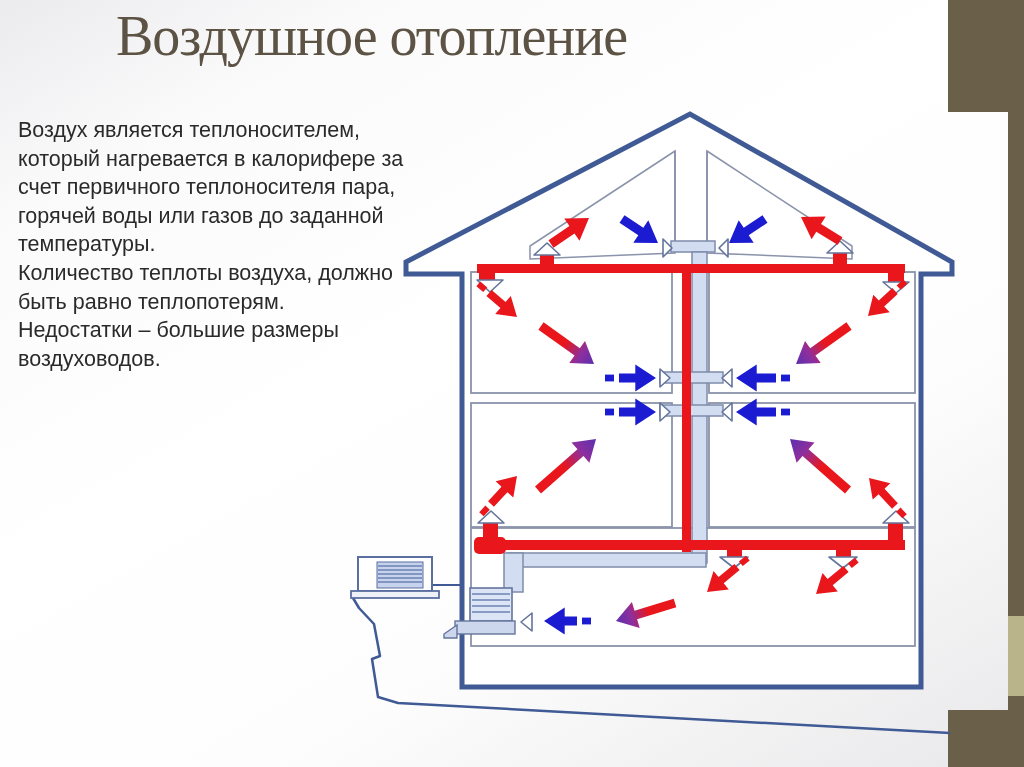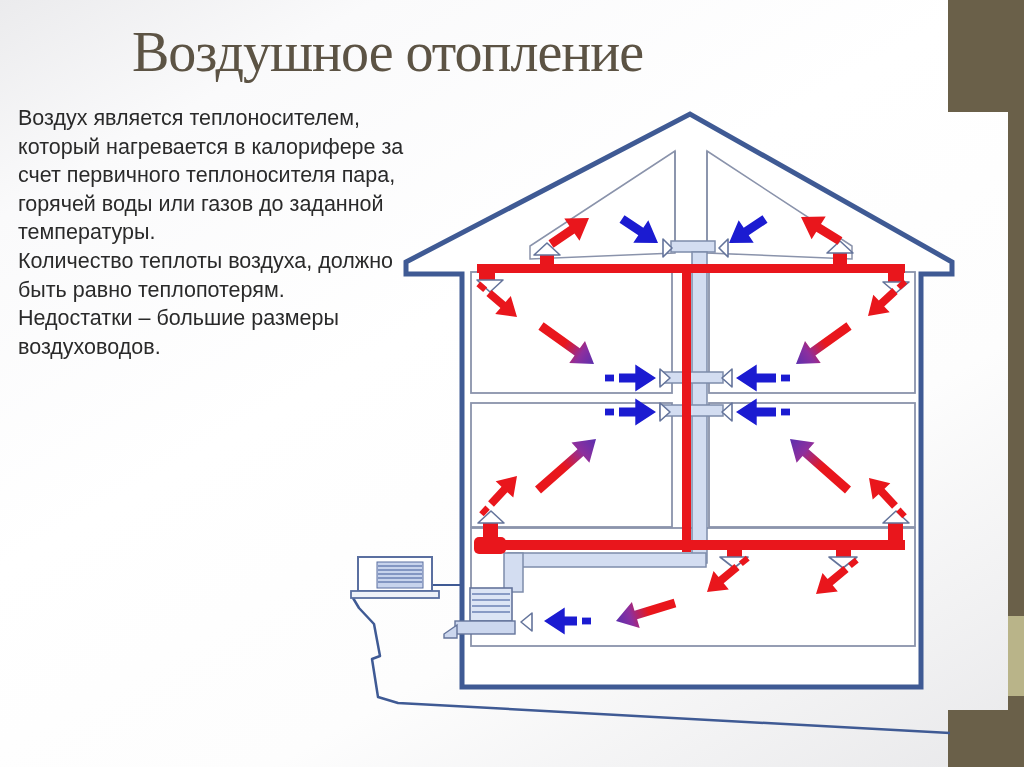--- a/index.html
+++ b/index.html
@@ -2,27 +2,27 @@
 <html style="--c-accent-dark-olive: #6a6049; --c-accent-light-khaki: #b9b489; --c-title: #5c5344; --c-text: #2a2a2a; --c-house-blue: #3f5a94; --c-outline-blue-grey: #8a93ab; --c-duct-fill: #d3ddf1; --c-pipe-red: #e9161c; --c-arrow-blue: #1b1bd1; --c-arrow-purple: #5b2fae;"><head>
 <meta charset="utf-8">
 <style>
   html,body{margin:0;padding:0;}
   body{
     width:1024px;height:767px;position:relative;overflow:hidden;
     font-family:"Liberation Sans", sans-serif;
     background:linear-gradient(150deg,#ebebed 0%,#fafafb 16%,#ffffff 42%,#fdfdfd 68%,#e8e8ea 100%);
   }
   .title{
-    position:absolute;left:116px;top:4px;margin:16px;
+    position:absolute;left:116px;top:4px;margin:0;
     font-family:"Liberation Serif", serif;font-weight:normal;
     font-size:56px;letter-spacing:-1px;color:var(--c-title,#5c5344);
     white-space:nowrap;
   }
   .body-text{
-    position:absolute;left:18px;top:104px;width:436px;
+    position:absolute;left:18px;top:116px;width:436px;
     font-size:21.5px;line-height:28.6px;color:var(--c-text,#2a2a2a);
     white-space:pre-line;
   }
   .deco{position:absolute;}
   .deco.d-top{left:948px;top:0;width:76px;height:112px;background:var(--c-accent-dark-olive,#6a6049);}
   .deco.d-strip{left:1008px;top:112px;width:16px;height:655px;background:var(--c-accent-dark-olive,#6a6049);}
   .deco.d-strip-light{left:1008px;top:616px;width:16px;height:80px;background:var(--c-accent-light-khaki,#b9b489);}
   .deco.d-bottom{left:948px;top:710px;width:76px;height:57px;background:var(--c-accent-dark-olive,#6a6049);}
   svg.diagram{position:absolute;left:0;top:0;}
   .house-line{stroke:var(--c-house-blue,#3f5a94);stroke-width:5;fill:#ffffff;stroke-linejoin:miter;}

